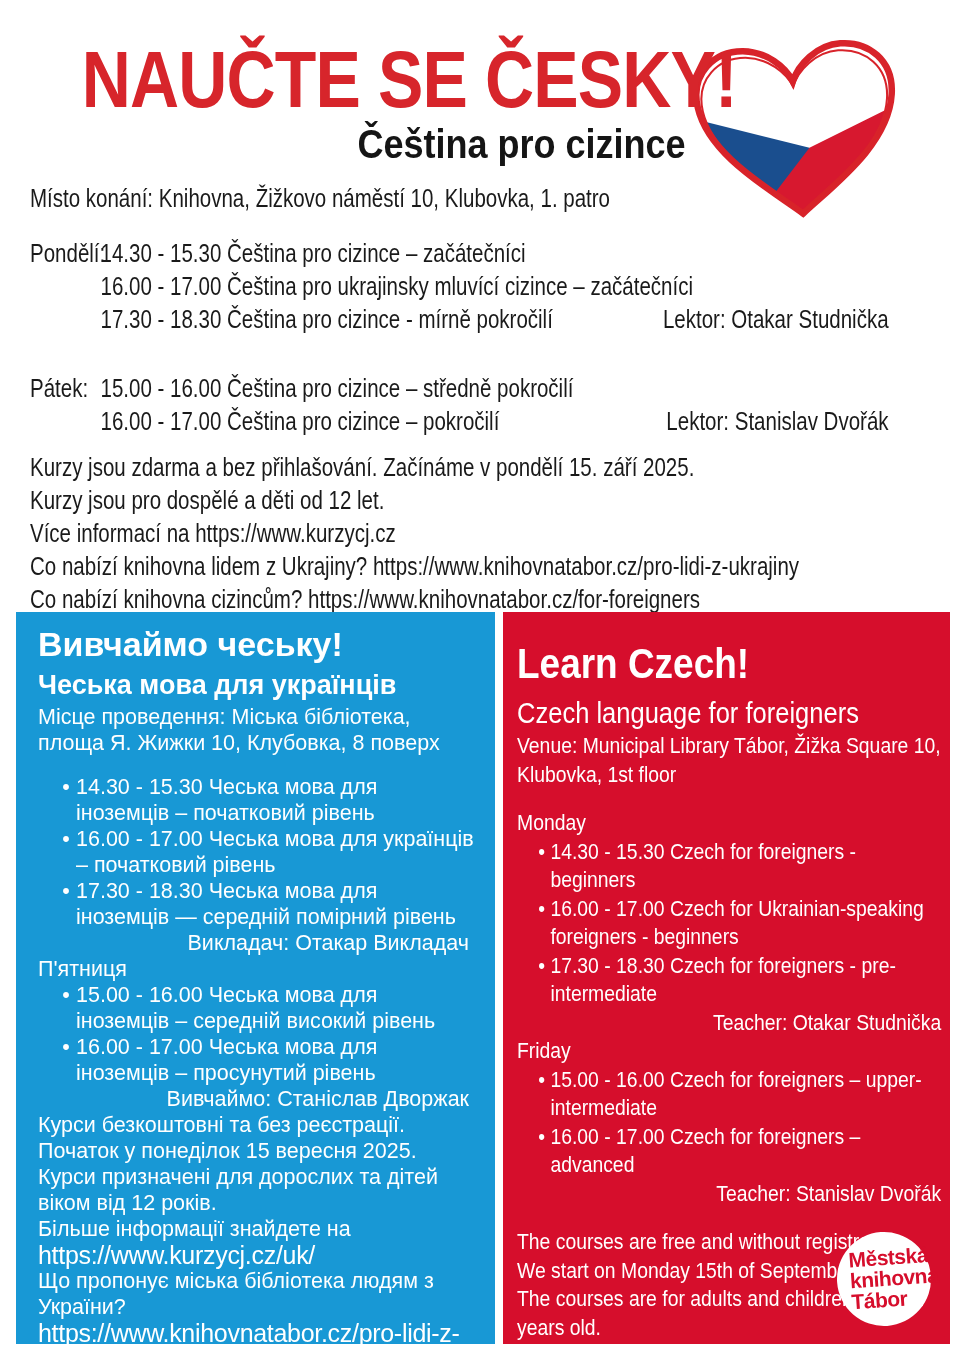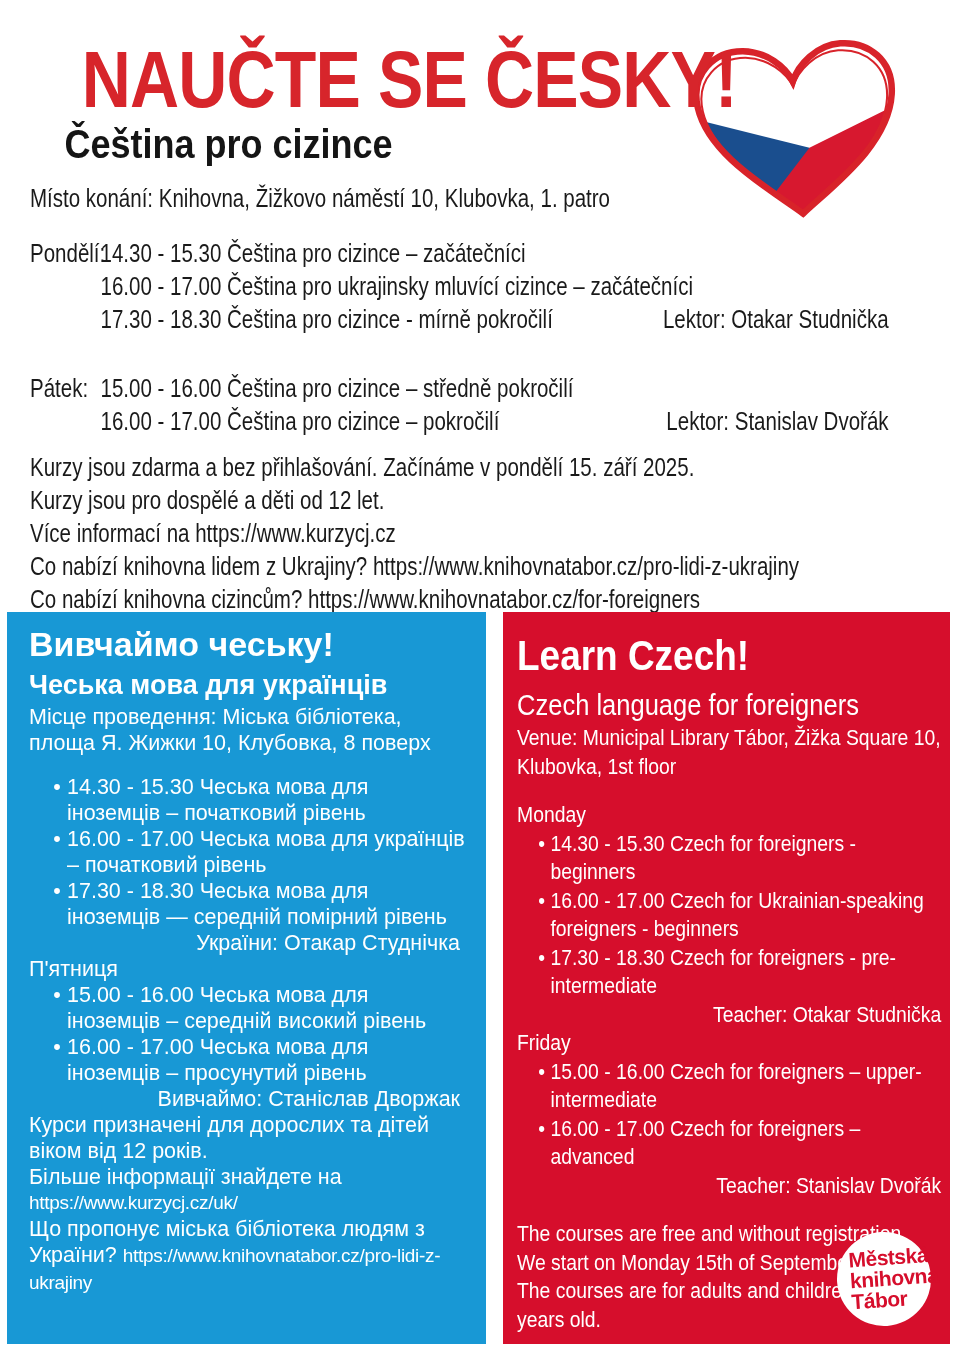--- a/index.html
+++ b/index.html
@@ -1,48 +1,48 @@
 <!DOCTYPE html>
 <html><head>
 <meta charset="utf-8">
 <style>
   html,body{margin:0;padding:0;}
   body{width:960px;height:1358px;background:#ffffff;position:relative;
        font-family:"Liberation Sans", sans-serif;color:#1a1a1a;overflow:hidden;}
   
   .top{position:relative;padding:24px 0 0 30px;}
-  .header-left{width:690px;text-align:left;}
+  .header-left{width:690px;text-align:right;}
   .main-title{margin:18px 0 0 0;font-size:80px;line-height:.95;font-weight:bold;
       color:#d7252b;transform:scaleX(.85);transform-origin:50% 0;white-space:nowrap;letter-spacing:-1px;}
   .sub-title{margin:4px 0 0 0;font-size:40px;font-weight:bold;color:#151515;
       transform:scaleX(.9);transform-origin:50% 0;}
   .condense{width:1095px;transform:scaleX(.82);transform-origin:0 0;font-size:25px;}
   .location{margin-top:16px;line-height:30px;}
   .sched{margin-top:24px;}
   .srow{display:flex;line-height:33px;}
   .srow .daylab{width:86px;flex:0 0 86px;}
   .srow .teacher{margin-left:auto;padding-right:48px;}
   .gap36{height:36px;}
   .info{margin-top:13px;}
   .info div{line-height:33px;}
   
   .heart{position:absolute;left:686px;top:14px;width:228px;height:246px;}
   
   .panel{position:absolute;top:612px;height:732px;box-sizing:border-box;color:#fff;}
-  .panel-blue{left:7px;width:479px;background:#1898d5;padding:10px 20px 0 22px;
+  .panel-blue{left:16px;width:479px;background:#1898d5;padding:10px 20px 0 22px;
       font-size:21.5px;line-height:26px;}
-  .panel-red{left:503px;width:447px;background:#d60e2c;padding:18px 0 0 14px;}
+  .panel-red{left:503px;width:447px;background:#d60e2c;padding:26px 0 0 14px;}
   .bp-title{font-size:34px;line-height:44px;font-weight:600;}
   .bp-sub{font-size:27px;line-height:34px;font-weight:600;margin-top:2px;}
   .bp-venue{margin-top:2px;}
   .bullet{display:flex;}
   .bullet .dot{flex:0 0 20px;margin-left:18px;text-align:center;}
   .bullet .btxt{flex:1;}
   .tright{text-align:right;padding-right:6px;}
-  .urlfont{font-size:19px;letter-spacing:-0.3px;}
+  .urlfont{font-size:25px;letter-spacing:-0.3px;}
   .rp-in{width:488px;transform:scaleX(.88);transform-origin:0 0;
       font-size:22px;line-height:28.5px;}
   .rp-title{font-size:42px;line-height:52px;font-weight:600;}
   .rp-sub{font-size:29px;line-height:38px;margin-top:4px;}
   .sp20{height:20px;}.sp18{height:18px;}
   
   .logo{position:absolute;left:334px;top:620px;width:94px;height:94px;border-radius:50%;
       background:#ffffff;color:#d60e2c;font-weight:bold;font-size:21px;line-height:21px;
       box-sizing:border-box;padding:15px 0 0 13px;transform:rotate(-4deg);letter-spacing:-0.5px;}
 </style>
@@ -121,31 +121,32 @@
       <span class="btxt">14.30 - 15.30 Чеська мова для іноземців – початковий рівень</span>
     </div>
   <div class="bullet">
       <span class="dot">•</span>
       <span class="btxt">16.00 - 17.00 Чеська мова для українців – початковий рівень</span>
     </div>
   <div class="bullet">
       <span class="dot">•</span>
       <span class="btxt">17.30 - 18.30 Чеська мова для іноземців — середній помірний рівень</span>
     </div>
-  <div class="tright">України: Отакар Студнічка</div>
+  <div class="tright">Викладач: Отакар Викладач</div>
   <div>П'ятниця</div>
   <div class="bullet">
       <span class="dot">•</span>
       <span class="btxt">15.00 - 16.00 Чеська мова для іноземців – середній високий рівень</span>
     </div>
   <div class="bullet">
       <span class="dot">•</span>
       <span class="btxt">16.00 - 17.00 Чеська мова для іноземців – просунутий рівень</span>
     </div>
   <div class="tright">Вивчаймо: Станіслав Дворжак</div>
+  <div>Курси безкоштовні та без реєстрації. Початок у понеділок 15 вересня 2025.</div>
   <div>Курси призначені для дорослих та дітей віком від 12 років.</div>
   <div>Більше інформації знайдете на</div>
   <div class="urlfont">https://www.kurzycj.cz/uk/</div>
   <div>
     <span>Що пропонує міська бібліотека людям з України?</span>
     <span class="urlfont">https://www.knihovnatabor.cz/pro-lidi-z-ukrajiny</span>
   </div>
 </div>
 
 <div class="panel panel-red">

